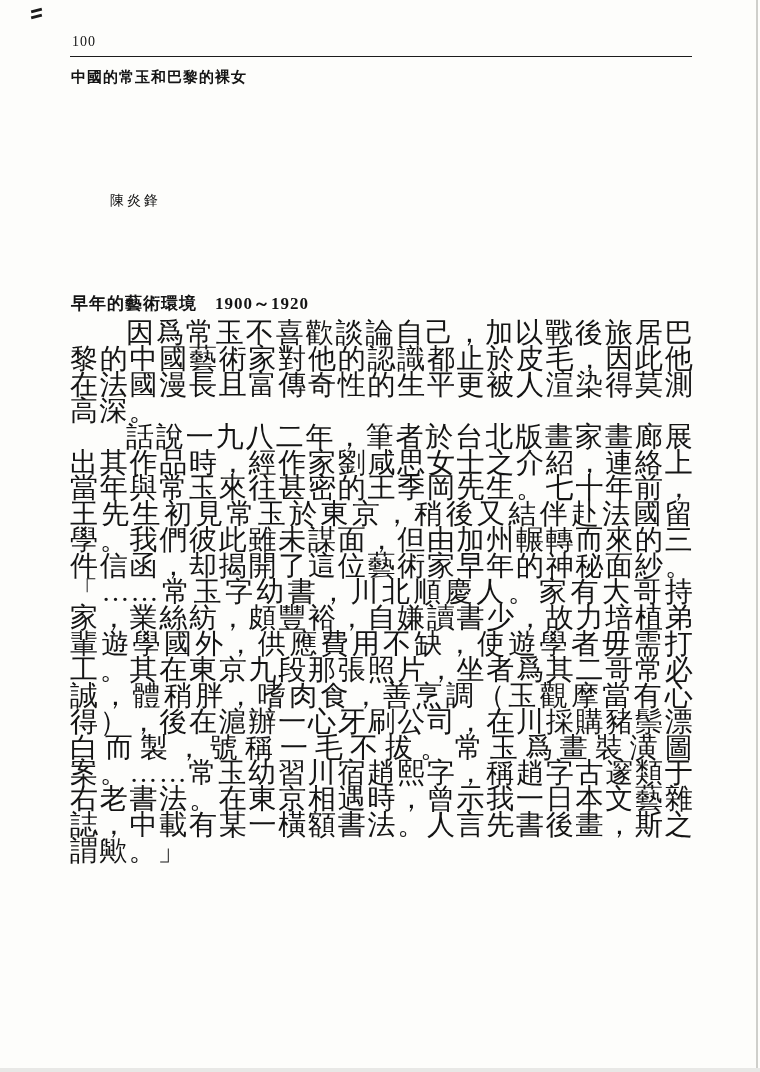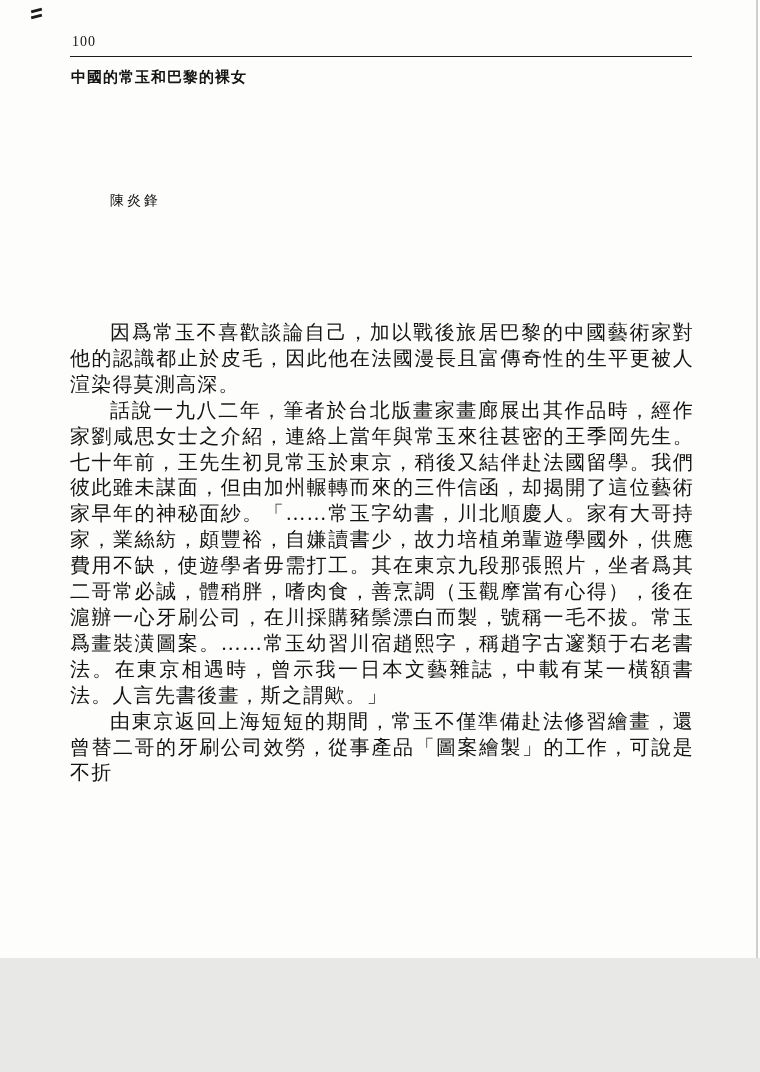--- a/index.html
+++ b/index.html
@@ -3,21 +3,21 @@
 <meta charset="utf-8">
 <style>
   html, body {
     margin: 0;
     padding: 0;
     background: #e8e8e6;
   }
   .scan-page {
     position: relative;
     width: 760px;
-    height: 958px;
+    height: 1068px;
     margin: 0 auto;
     background: #fdfdfb;
     overflow: hidden;
     font-family: "Liberation Serif", "DejaVu Serif", serif;
     color: #141414;
   }
   
   .edge-right {
     position: absolute;
     top: 0;
@@ -96,21 +96,21 @@
     margin: 0;
     font-size: 17px;
     font-weight: bold;
     letter-spacing: 1px;
   }
   .body-text {
     position: absolute;
     top: 320px;
     left: 70px;
     width: 624px;
-    font-size: 20px;
+    font-size: 28px;
     line-height: 25.9px;
     letter-spacing: 1.2px;
     text-align: justify;
   }
   .body-text p {
     margin: 0;
     text-indent: 2em;
   }
 </style>
 </head>
@@ -123,20 +123,20 @@
 
   <div class="page-number">100</div>
 
   <hr class="header-rule">
 
   <div class="running-header">中國的常玉和巴黎的裸女</div>
 
 
   <div class="author-name">陳炎鋒</div>
 
+  <h2 class="section-heading">早年的藝術環境　1900～1920</h2>
 
   <div class="body-text">
     <p>因爲常玉不喜歡談論自己，加以戰後旅居巴黎的中國藝術家對他的認識都止於皮毛，因此他在法國漫長且富傳奇性的生平更被人渲染得莫測高深。</p>
     <p>話說一九八二年，筆者於台北版畫家畫廊展出其作品時，經作家劉咸思女士之介紹，連絡上當年與常玉來往甚密的王季岡先生。七十年前，王先生初見常玉於東京，稍後又結伴赴法國留學。我們彼此雖未謀面，但由加州輾轉而來的三件信函，却揭開了這位藝術家早年的神秘面紗。「……常玉字幼書，川北順慶人。家有大哥持家，業絲紡，頗豐裕，自嫌讀書少，故力培植弟輩遊學國外，供應費用不缺，使遊學者毋需打工。其在東京九段那張照片，坐者爲其二哥常必誠，體稍胖，嗜肉食，善烹調（玉觀摩當有心得），後在滬辦一心牙刷公司，在川採購豬鬃漂白而製，號稱一毛不拔。常玉爲畫裝潢圖案。……常玉幼習川宿趙熙字，稱趙字古邃類于右老書法。在東京相遇時，曾示我一日本文藝雜誌，中載有某一橫額書法。人言先書後畫，斯之謂歟。」</p>
-    <p>由東京返回上海短短的期間，常玉不僅準備赴法修習繪畫，還曾替二哥的牙刷公司效勞，從事產品「圖案繪製」的工作，可說是不折</p>
   </div>
 
 </div>
 
 </body></html>

